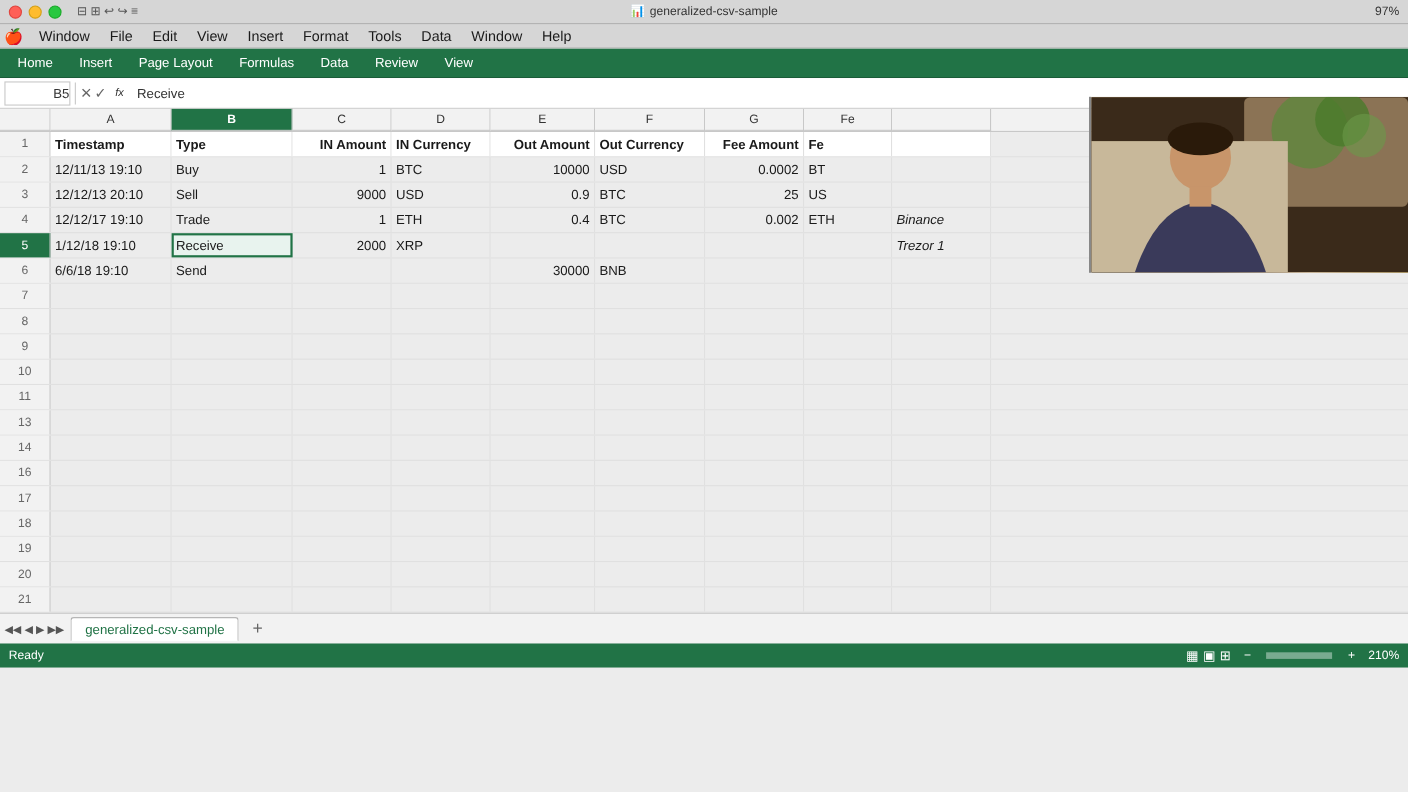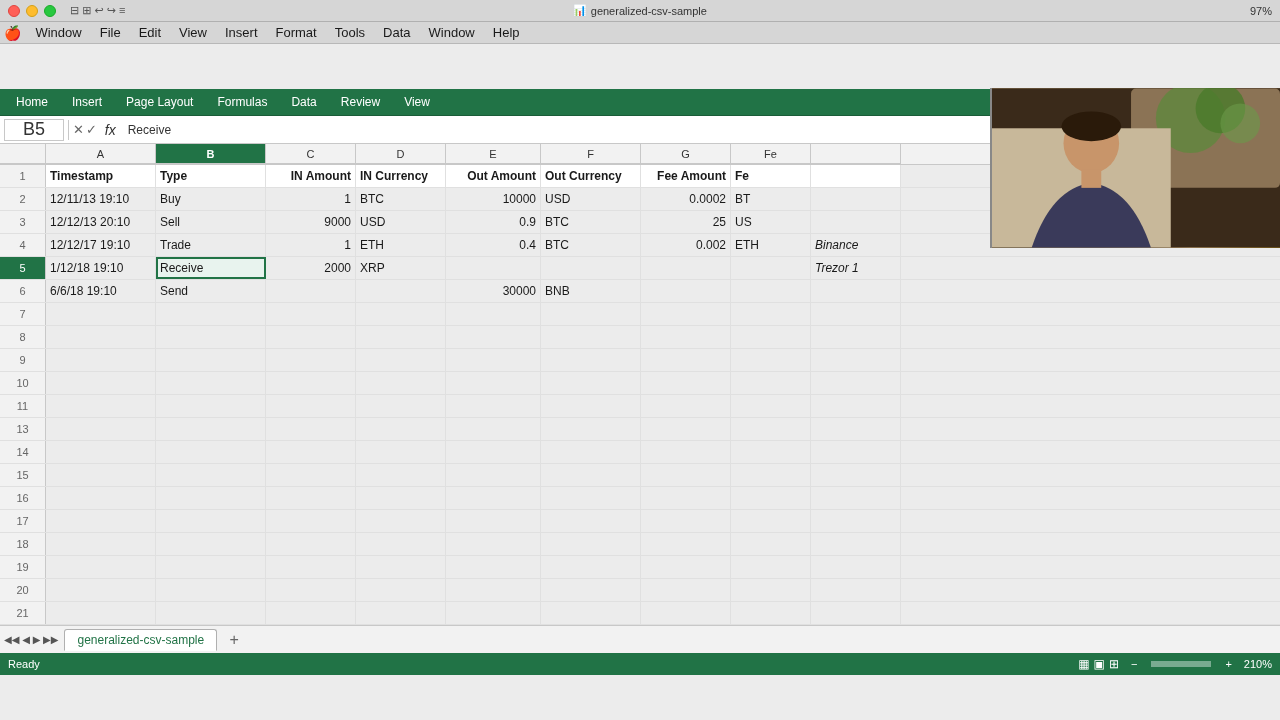--- a/index.html
+++ b/index.html
@@ -76,21 +76,20 @@
 
     
     .ribbon {
       background: #217346;
       border-bottom: 1px solid #1a5c38;
     }
     .ribbon-tabs {
       display: flex;
       padding: 0 4px;
       background: #217346;
-      margin-top: 45px;
     }
     .ribbon-tab {
       padding: 6px 12px;
       font-size: 12px;
       color: #fff;
       cursor: pointer;
       border-radius: 3px 3px 0 0;
     }
 
     
@@ -102,39 +101,39 @@
       border-bottom: 1px solid #c8c8c8;
       padding: 0 4px;
       gap: 4px;
     }
     .cell-ref-box {
       width: 60px;
       height: 22px;
       border: 1px solid #c8c8c8;
       display: flex;
       align-items: center;
-      justify-content: center;
-      font-size: 18px;
+      justify-content: flex-end;
+      font-size: 12px;
       color: #333;
       background: #fff;
     }
     .formula-bar-divider {
       width: 1px;
       height: 20px;
       background: #c8c8c8;
     }
     .formula-bar-buttons {
       display: flex;
       align-items: center;
       gap: 2px;
       color: #666;
       font-size: 13px;
     }
     .fx-label {
-      font-size: 14px;
+      font-size: 10px;
       color: #333;
       font-style: italic;
       padding: 0 4px;
     }
     .formula-content {
       flex: 1;
       font-size: 12px;
       color: #333;
       padding-left: 4px;
     }
@@ -568,32 +567,20 @@
           <div class="cell col-b"></div>
           <div class="cell col-c"></div>
           <div class="cell col-d"></div>
           <div class="cell col-e"></div>
           <div class="cell col-f"></div>
           <div class="cell col-g"></div>
           <div class="cell col-h"></div>
           <div class="cell col-i"></div>
         </div>
       <div class="grid-row">
-          <div class="row-num">15</div>
-          <div class="cell col-a"></div>
-          <div class="cell col-b"></div>
-          <div class="cell col-c"></div>
-          <div class="cell col-d"></div>
-          <div class="cell col-e"></div>
-          <div class="cell col-f"></div>
-          <div class="cell col-g"></div>
-          <div class="cell col-h"></div>
-          <div class="cell col-i"></div>
-        </div>
-      <div class="grid-row">
           <div class="row-num">16</div>
           <div class="cell col-a"></div>
           <div class="cell col-b"></div>
           <div class="cell col-c"></div>
           <div class="cell col-d"></div>
           <div class="cell col-e"></div>
           <div class="cell col-f"></div>
           <div class="cell col-g"></div>
           <div class="cell col-h"></div>
           <div class="cell col-i"></div>

